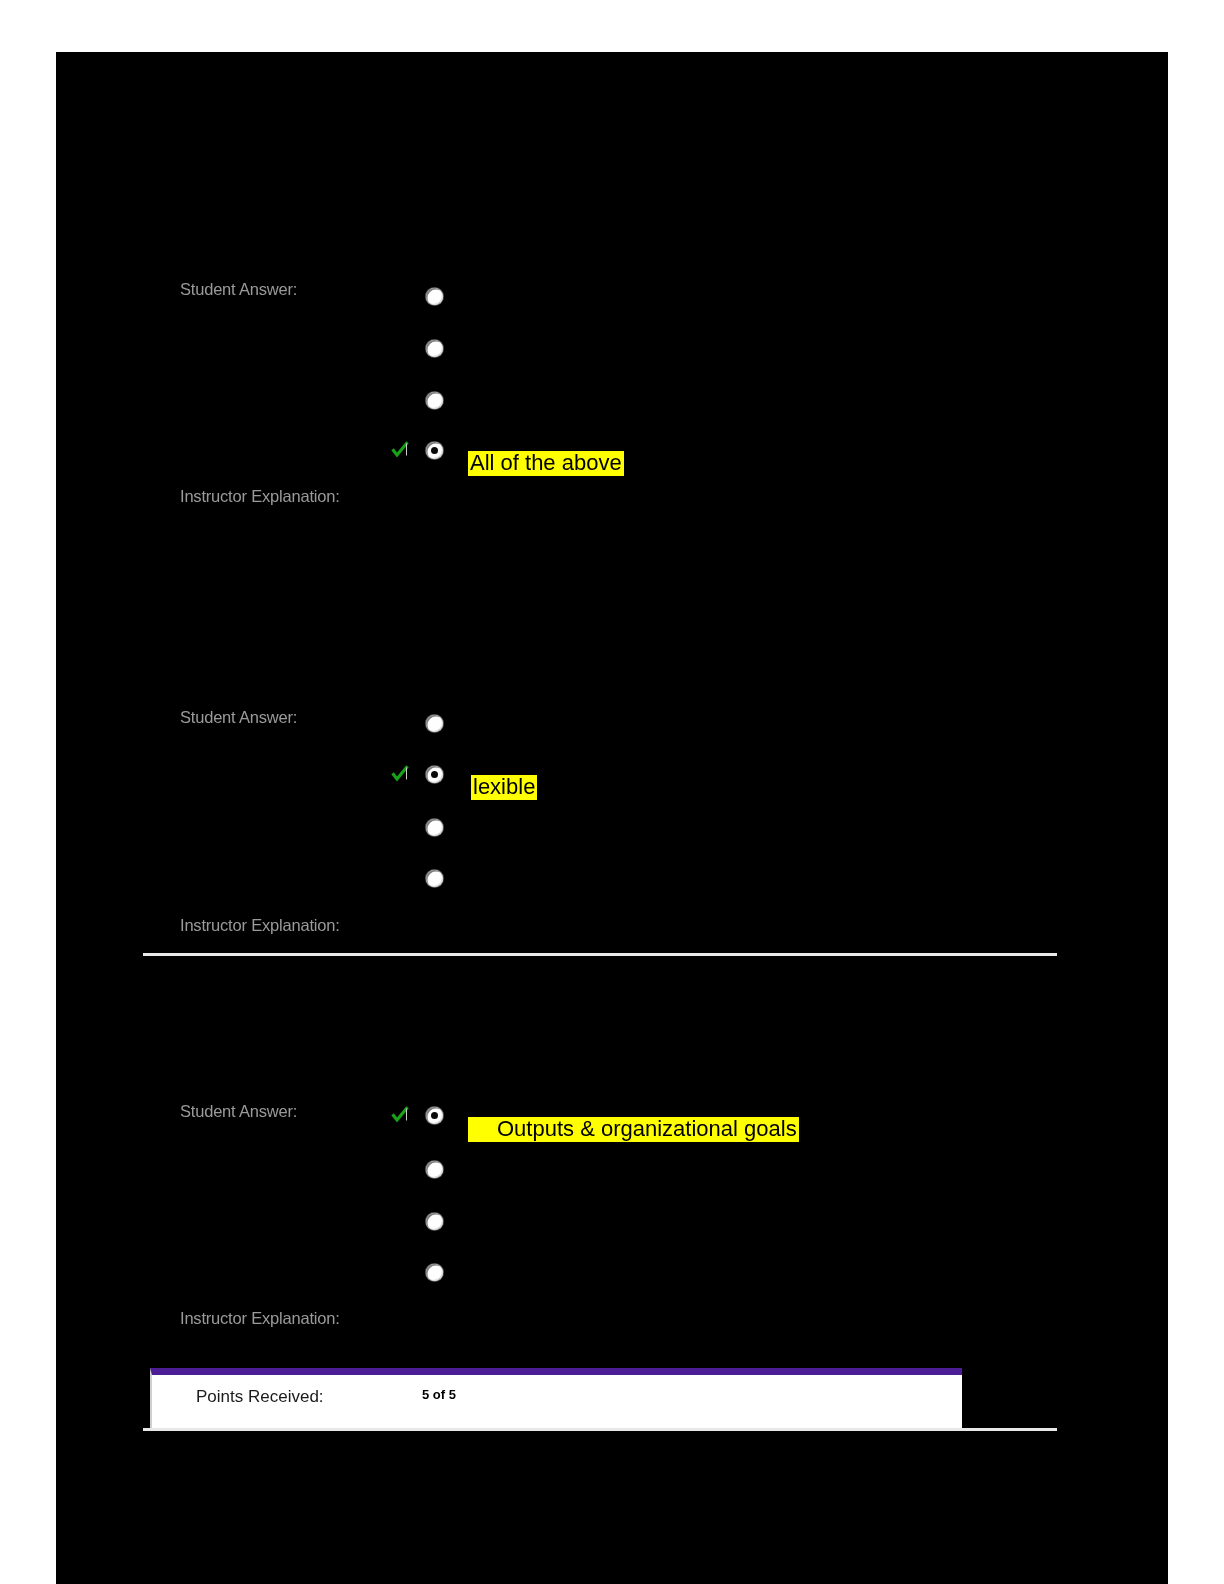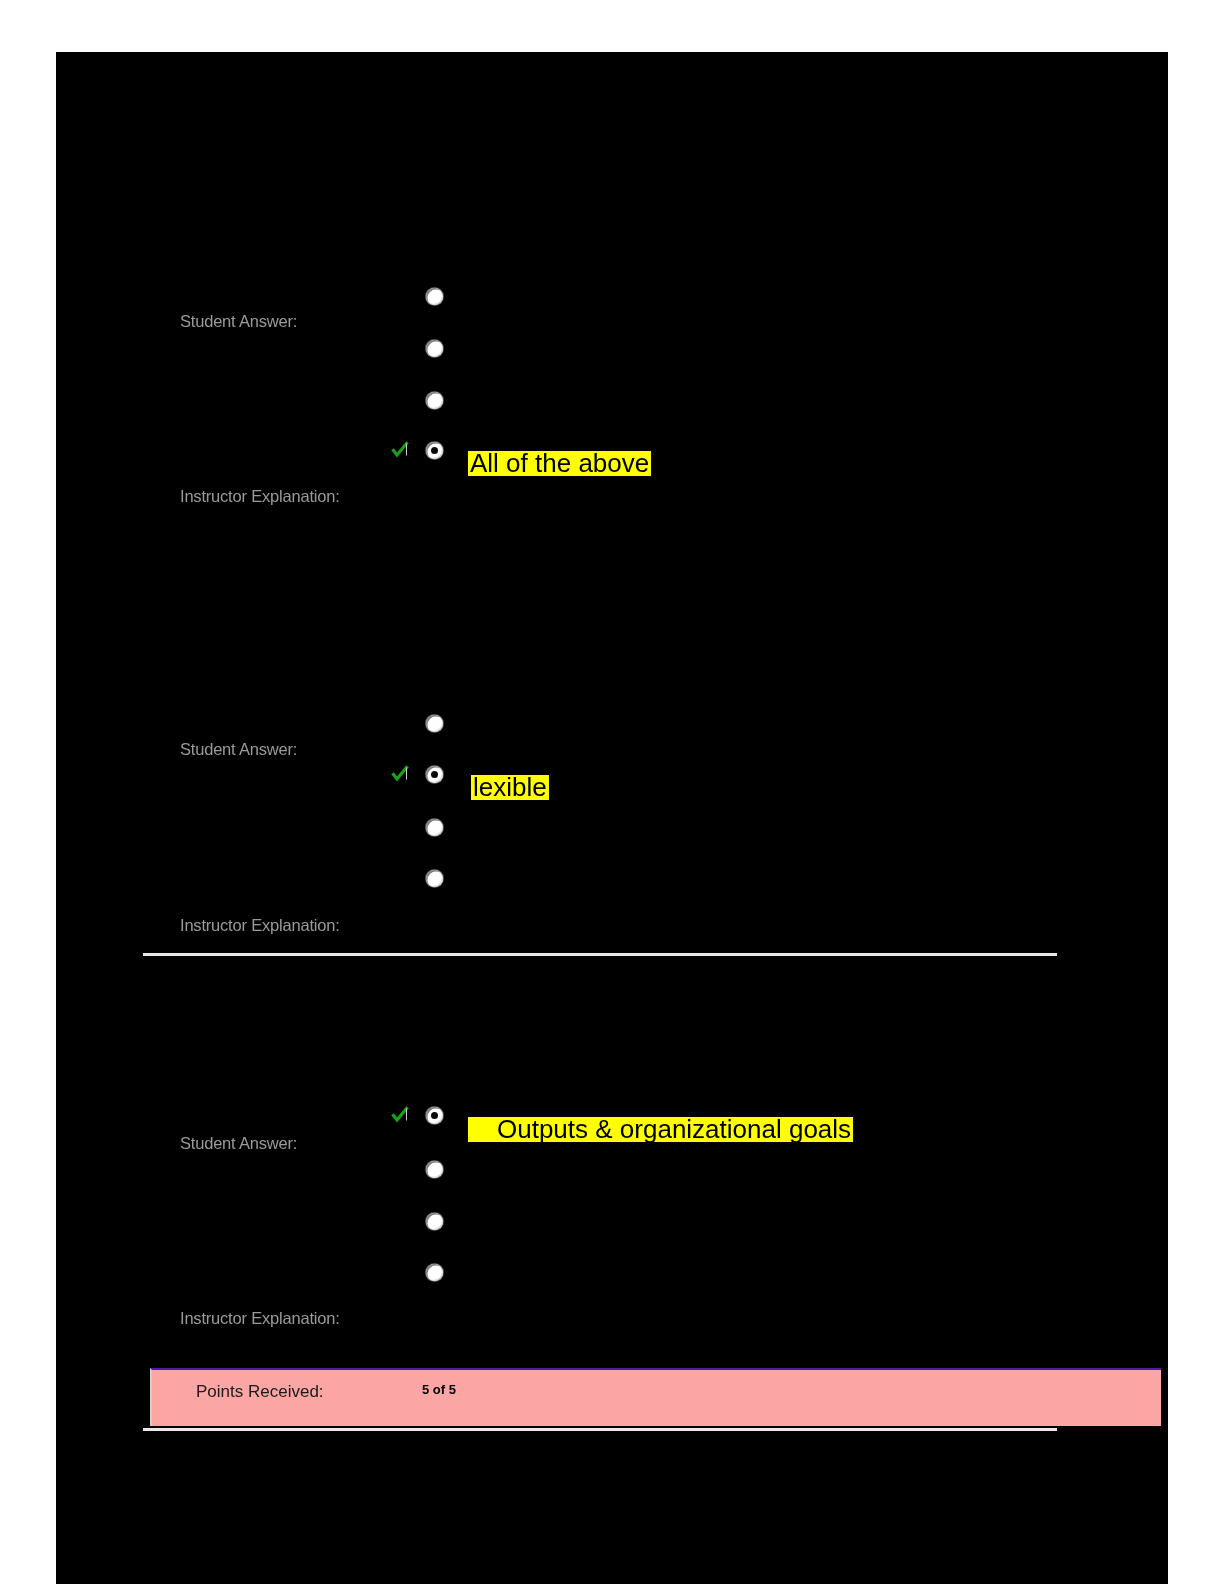--- a/index.html
+++ b/index.html
@@ -35,21 +35,21 @@
     width: 1112px;
   }
   .label {
     position: absolute;
     color: #9a9a9a;
     font-size: 16.5px;
     font-family: "Liberation Sans", sans-serif;
     letter-spacing: -0.2px;
     white-space: nowrap;
   }
-  .label-student { left: 124px; margin-top: 32px; }
+  .label-student { left: 124px; }
   .label-instructor { left: 124px; }
 
   
   .option {
     position: absolute;
     left: 0;
     width: 1112px;
     height: 24px;
   }
   .radio {
@@ -85,44 +85,44 @@
     width: 20px;
     height: 20px;
     color: #18a018;
   }
   .checkmark svg { display: block; }
 
   .opt-text {
     position: absolute;
     background: #ffff00;
     color: #000000;
-    font-size: 26px;
+    font-size: 22px;
     line-height: 22px;
     padding: 1px 2px 2px 2px;
     white-space: nowrap;
     font-family: "Liberation Sans", sans-serif;
   }
 
   
   .rule {
     position: absolute;
     left: 87px;
     width: 914px;
     height: 3px;
     background: #e8e8e8;
   }
 
   
   .points-box {
     position: absolute;
     left: 94px;
-    width: 1011px;
-    background: #fca5a5;
+    width: 812px;
+    background: #ffffff;
     border-left: 2px solid #cfcfcf;
-    border-top: 2px solid #4c1d95;
+    border-top: 7px solid #4c1d95;
     box-sizing: border-box;
     padding: 12px 0 12px 0;
   }
   .pb-row {
     position: relative;
     height: 32px;
   }
   .pb-label {
     position: absolute;
     left: 44px;

